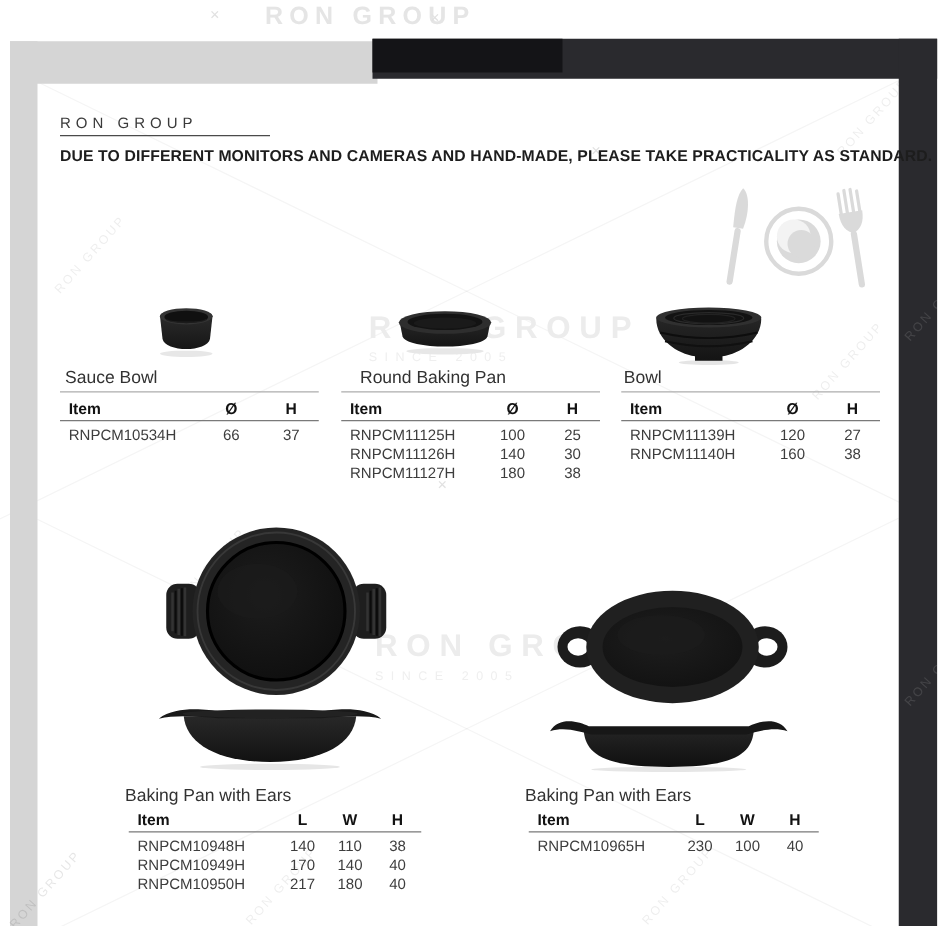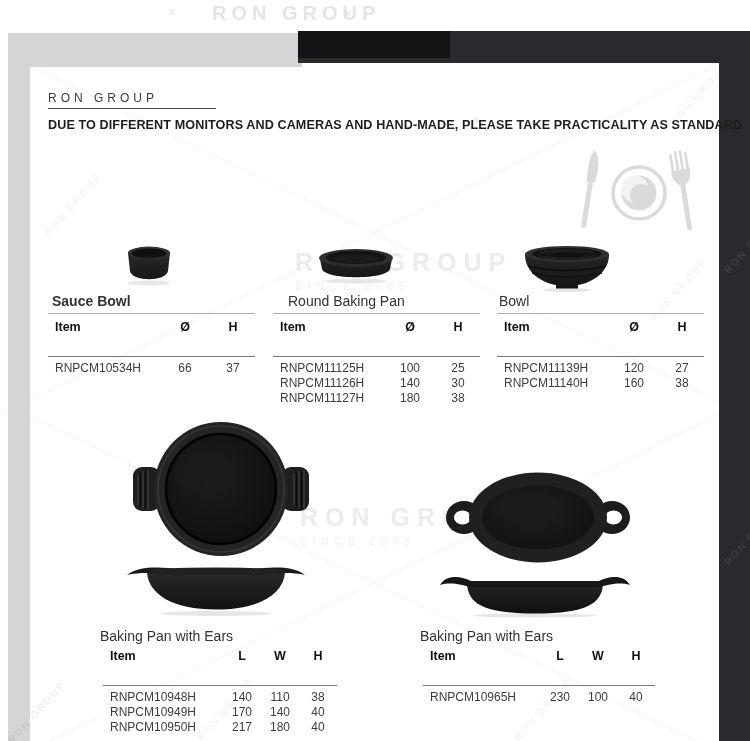--- a/index.html
+++ b/index.html
@@ -31,21 +31,21 @@
   .brand-heading{
     left:48px;top:91px;font-size:12px;letter-spacing:4px;color:#3a3a3a;
     border-bottom:1px solid #4a4a4a;padding:0 58px 3px 0;
   }
   .notice{left:48px;top:118px;font-size:12.6px;font-weight:bold;color:#1d1d1d;letter-spacing:0.1px;}
   .product-name{font-size:14px;color:#323232;}
   
   .spec-table{position:absolute;z-index:4;font-size:12px;color:#3d3d3d;}
   .spec-table.with-top{border-top:1px solid #adadad;padding-top:5px;}
   .trow{display:flex;line-height:15px;align-items:baseline;}
-  .thead{font-weight:bold;color:#121212;font-size:12.5px;border-bottom:1px solid #7a7a7a;padding-bottom:20px;line-height:17px;margin-bottom:4px;}
+  .thead{font-weight:bold;color:#121212;font-size:12.5px;border-bottom:1px solid #7a7a7a;padding-bottom:0;line-height:17px;margin-bottom:4px;}
   .c{display:block;}
   .c.item{flex:1;padding-left:7px;}
   .t3col .c.nA{width:52px;text-align:center;}
   .t3col .c.nB{width:44px;text-align:center;}
   .t4col .c.nA,.t4col .c.nB,.t4col .c.nC{width:38px;text-align:center;}
   .img{position:absolute;z-index:4;}
 </style>
 </head>
 <body>
 
@@ -145,21 +145,21 @@
     <ellipse cx="90" cy="92" rx="48" ry="4" fill="#e5e5e5"></ellipse>
     <path d="M6,22 C6,2 174,2 174,22 C174,56 140,78 112,82 L112,89 L68,89 L68,82 C40,78 6,56 6,22 Z" fill="url(#g3)"></path>
     <path d="M12,44 Q90,62 168,44" stroke="#0d0d0d" stroke-width="3" fill="none"></path>
     <path d="M20,58 Q90,74 160,58" stroke="#101010" stroke-width="3" fill="none"></path>
     <ellipse cx="90" cy="20" rx="84" ry="16" fill="#303030"></ellipse>
     <ellipse cx="90" cy="20" rx="70" ry="12" fill="#121212"></ellipse>
     <ellipse cx="90" cy="21" rx="56" ry="9" fill="none" stroke="#2a2a2a" stroke-width="2"></ellipse>
     <ellipse cx="90" cy="22" rx="42" ry="7" fill="none" stroke="#222222" stroke-width="2"></ellipse>
   </svg>
 
-  <div class="content product-name" style="left:52px;top:293px;font-weight:bold;">Sauce Bowl</div>
+  <div class="content product-name" style="left:52px;top:293px;">Sauce Bowl</div>
   <div class="content product-name" style="left:288px;top:293px;">Round Baking Pan</div>
   <div class="content product-name" style="left:499px;top:293px;">Bowl</div>
 
   <div class="spec-table t3col with-top" style="left:48px;top:313px;width:207px;">
     <div class="trow thead">
       <span class="c item">Item</span>
       <span class="c nA">Ø</span>
       <span class="c nB">H</span>
     </div>
     <div class="trow">

